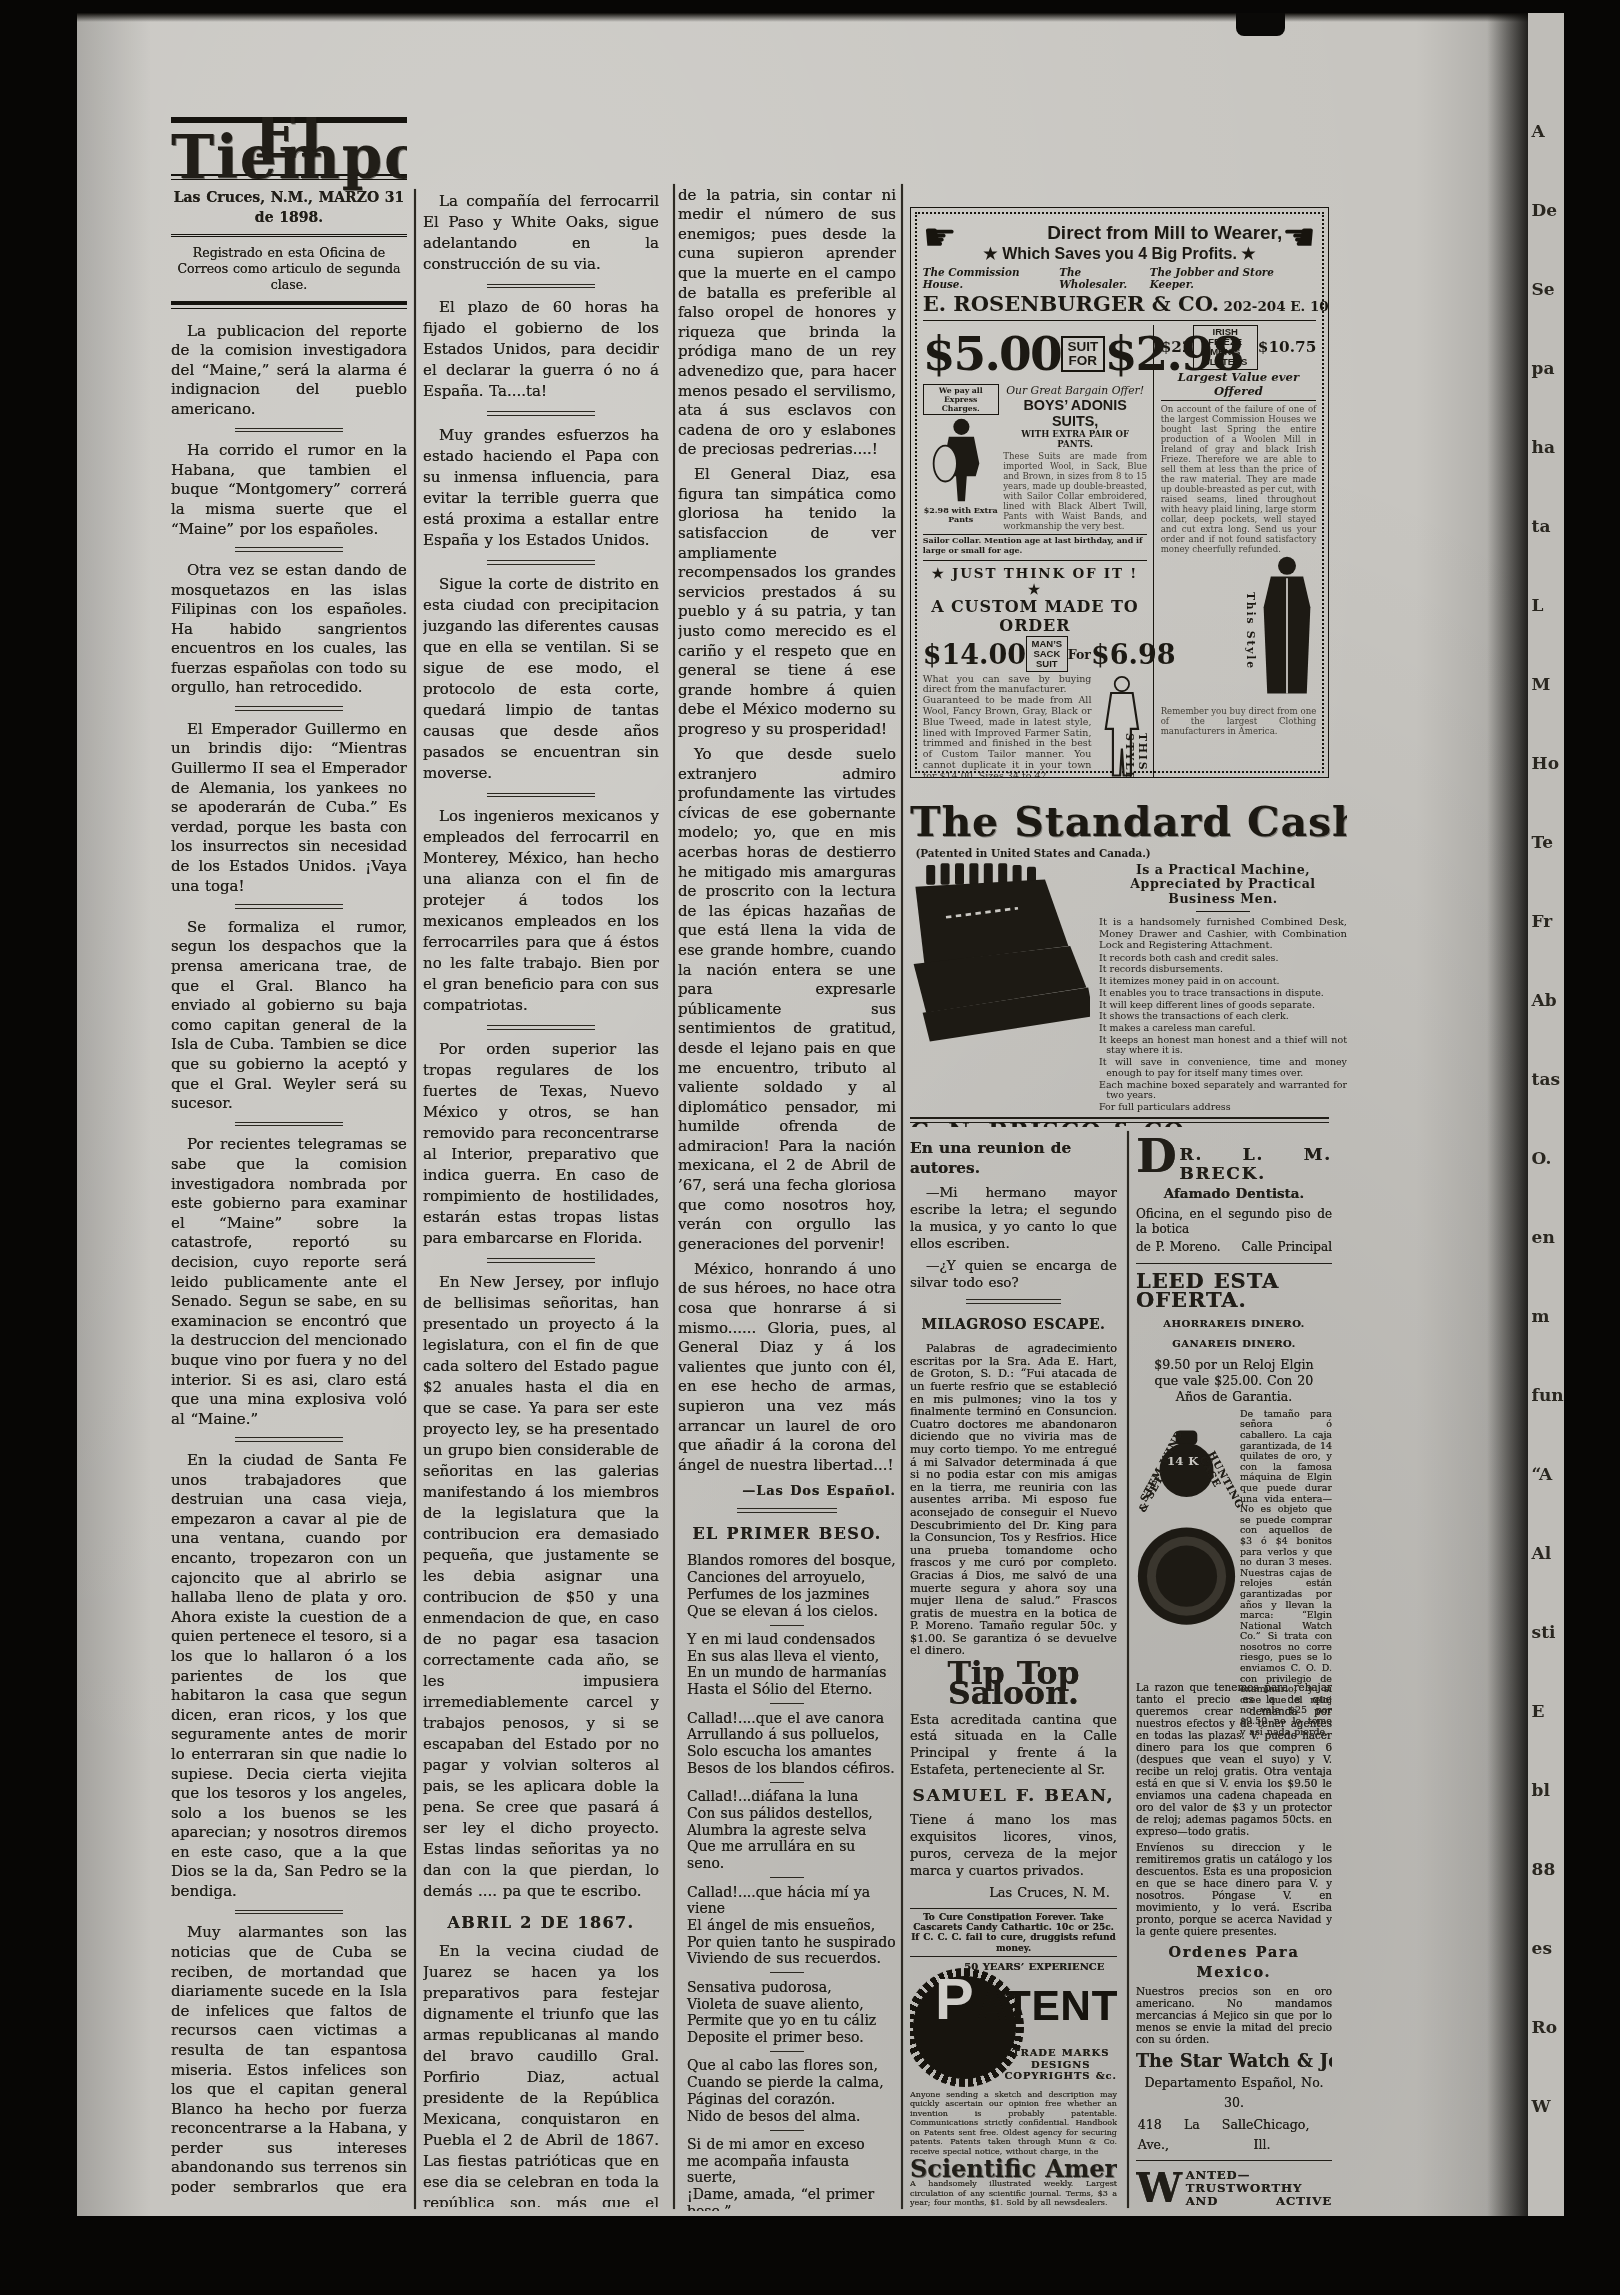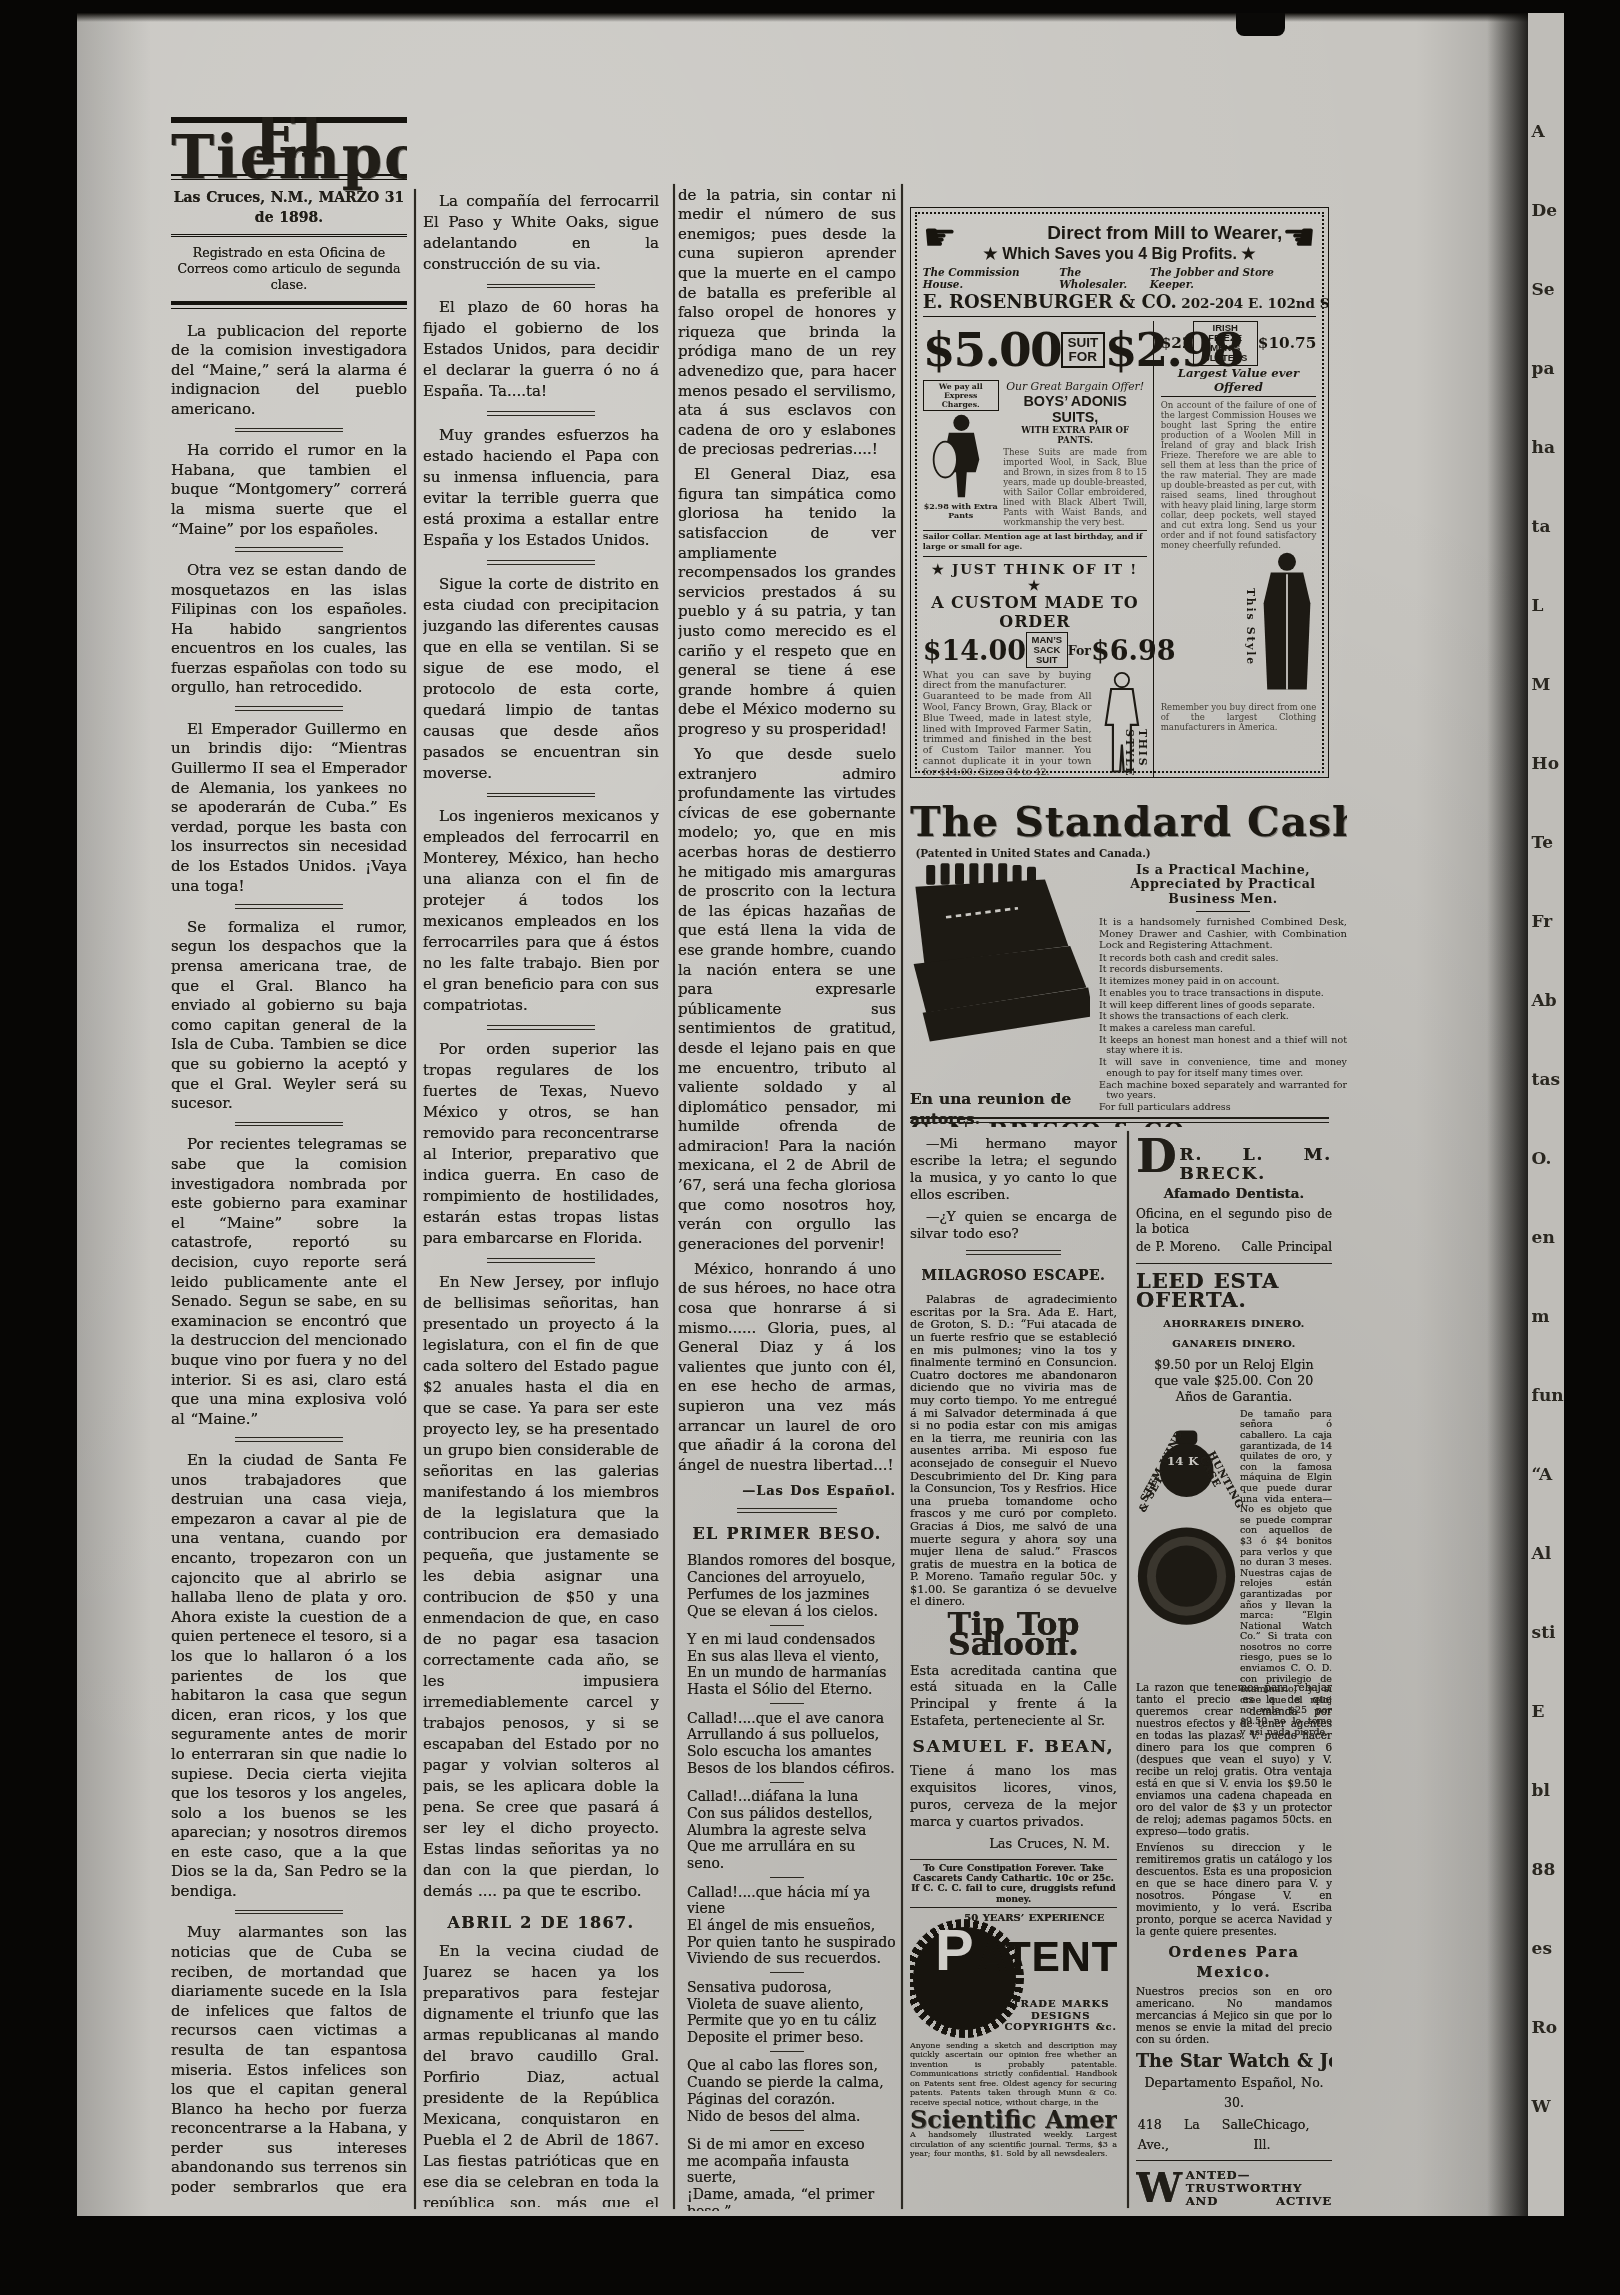--- a/index.html
+++ b/index.html
@@ -58,21 +58,21 @@
     border:1.8px solid #17140e;outline:2.7px dotted #17140e;outline-offset:-7.2px;padding:14.4px 11.7px 7.2px;
     overflow:hidden;color:#1c1913;}
   .r-toprow{display:flex;align-items:flex-start;justify-content:space-between;}
   .hand{font-size:38px;line-height:31px;color:#17140e;}
   .hand.flip{transform:scaleX(-1);}
   .r-heads{flex:1;text-align:center;}
   .r-h1{font-family:"Liberation Sans",sans-serif;font-weight:bold;font-size:19px;text-align:right;}
   .r-h2{font-family:"Liberation Sans",sans-serif;font-weight:bold;font-size:16px;}
   .r-middle{display:flex;justify-content:space-between;font-size:10.4px;font-weight:bold;font-style:italic;margin:2.7px 0 1.8px;}
   .r-firm{text-align:center;border-bottom:1.8px solid #17140e;padding-bottom:3.6px;margin-bottom:3.6px;white-space:nowrap;}
-  .r-firm .f1{font-size:18px;font-weight:bold;margin-top:16px;}
+  .r-firm .f1{font-size:21px;font-weight:bold;margin-top:16px;}
   .r-firm .f2{font-size:13.5px;font-weight:bold;}
   .r-cols{display:flex;}
   .r-left{width:57%;border-right:1.8px solid #17140e;padding-right:6.3px;}
   .r-right{width:43%;padding-left:6.3px;position:relative;}
   .price-row{display:flex;align-items:center;justify-content:space-between;margin:1.8px 0;}
   .big{font-size:47px;font-weight:bold;letter-spacing:-1.8px;font-family:"DejaVu Serif",serif;}
   .big2{font-size:27px;font-weight:bold;}
   .boxlbl{border:2.7px solid #17140e;padding:1.8px 4.5px;text-align:center;font-weight:bold;
           font-family:"Liberation Sans",sans-serif;font-size:13.5px;line-height:1.05;}
   .boxlbl.sm2{border-width:1.8px;font-size:9.5px;}
@@ -109,21 +109,21 @@
   .cr-txt{flex:1;font-size:10px;line-height:11.3px;text-align:justify;}
   .cr-tag{font-weight:bold;font-size:12.6px;line-height:14.4px;text-align:center;letter-spacing:0.5px;}
   .cr-div{width:54px;border-top:1.8px solid #17140e;margin:4.5px auto;}
   .cr-intro{margin-bottom:2.7px;}
   .pt{margin:0 0 0.9px;text-indent:-7.2px;padding-left:7.2px;font-size:9.5px;line-height:10.8px;text-align:justify;}
   .cr-firm{white-space:nowrap;margin-top:3.6px;}
   .cr-f1{font-size:24px;font-weight:bold;letter-spacing:0.9px;}
   .cr-f2{font-size:15.3px;font-weight:bold;font-style:italic;}
 
   
-  #ad-subleft{position:absolute;left:833px;top:1074px;width:207px;height:1073px;overflow:hidden;}
+  #ad-subleft{position:absolute;left:833px;top:1123px;width:207px;height:1073px;overflow:hidden;}
   #ad-subright{position:absolute;left:1059px;top:1123px;width:196px;height:1073px;overflow:hidden;}
   #ad-subleft .para,#ad-subright .para{font-size:13.5px;line-height:17px;}
   #ad-subleft .xs{font-size:11.3px;line-height:12.6px;}
   .tiptop{margin-top:5.4px;}
   .tt-title{font-size:31.5px;font-weight:bold;text-align:center;margin:3.6px 0 9px;}
   .tt-body{font-size:13px;line-height:16.7px;text-align:justify;}
   .tt-owner{font-size:17px;font-weight:bold;text-align:center;letter-spacing:1.8px;margin:7.2px 0;}
   .tt-place{text-align:right;font-size:13px;margin:3.6px 7.2px 5.4px 0;}
   .casc{border-top:0.9px solid #201d17;border-bottom:0.9px solid #201d17;padding:2.7px 0;margin:5.4px 0;
         font-size:9px;line-height:10.4px;font-weight:bold;text-align:center;filter:blur(0.2px);}

